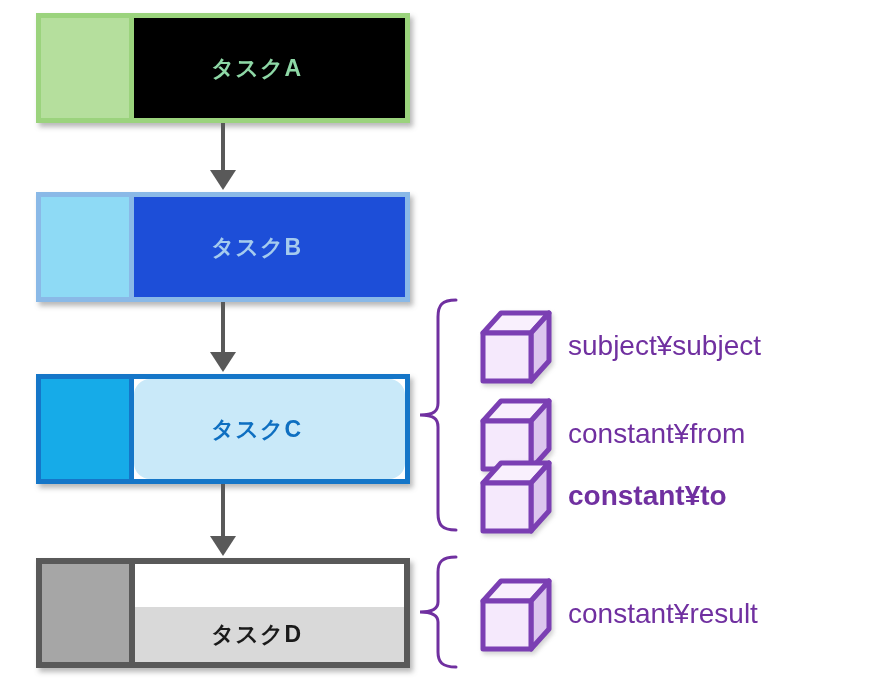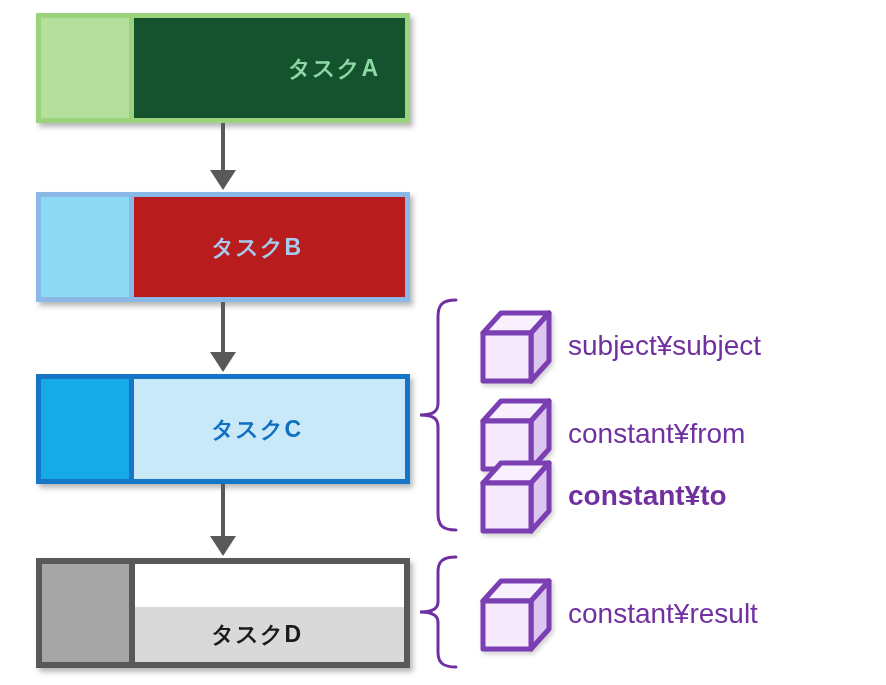--- a/index.html
+++ b/index.html
@@ -20,31 +20,31 @@
   }
   .task-accent { width: 93px; height: 100%; flex: none; }
   .task-body {
     flex: 1; display: flex; align-items: center; justify-content: center;
     padding-right: 26px;
   }
   .task-label { font-size: 23px; font-weight: bold; letter-spacing: 1px; }
 
   .task-a { top: 13px;  border: 5px solid #9bd37d; }
   .task-a .task-accent { background: #b5df9d; border-right: 5px solid #9bd37d; }
-  .task-a .task-body { background: #14532d; justify-content: flex-end; }
+  .task-a .task-body { background: #000000; }
   .task-a .task-label { color: #8ed8a6; }
 
   .task-b { top: 192px; border: 5px solid #8ab9e7; }
   .task-b .task-accent { background: #8edaf5; border-right: 5px solid #8ab9e7; }
-  .task-b .task-body { background: #b91c1c; }
+  .task-b .task-body { background: #1d4ed8; }
   .task-b .task-label { color: #a5cbee; }
 
   .task-c { top: 374px; border: 5px solid #1576c8; }
   .task-c .task-accent { background: #16abe8; border-right: 5px solid #1576c8; }
-  .task-c .task-body { background: #c9e9f9; }
+  .task-c .task-body { background: #c9e9f9; border-radius: 16px; }
   .task-c .task-label { color: #0e6fc1; }
 
   .task-d { top: 558px; border: 6px solid #595959; }
   .task-d .task-accent { background: #a6a6a6; border-right: 6px solid #595959; }
   .task-d .task-body { background: #d9d9d9; margin-top: 43px; }
   .task-d .task-label { color: #1a1a1a; }
 
   
   .arrow-stem { position: absolute; left: 221px; width: 4px; background: #595959; }
   .arrow-head {

